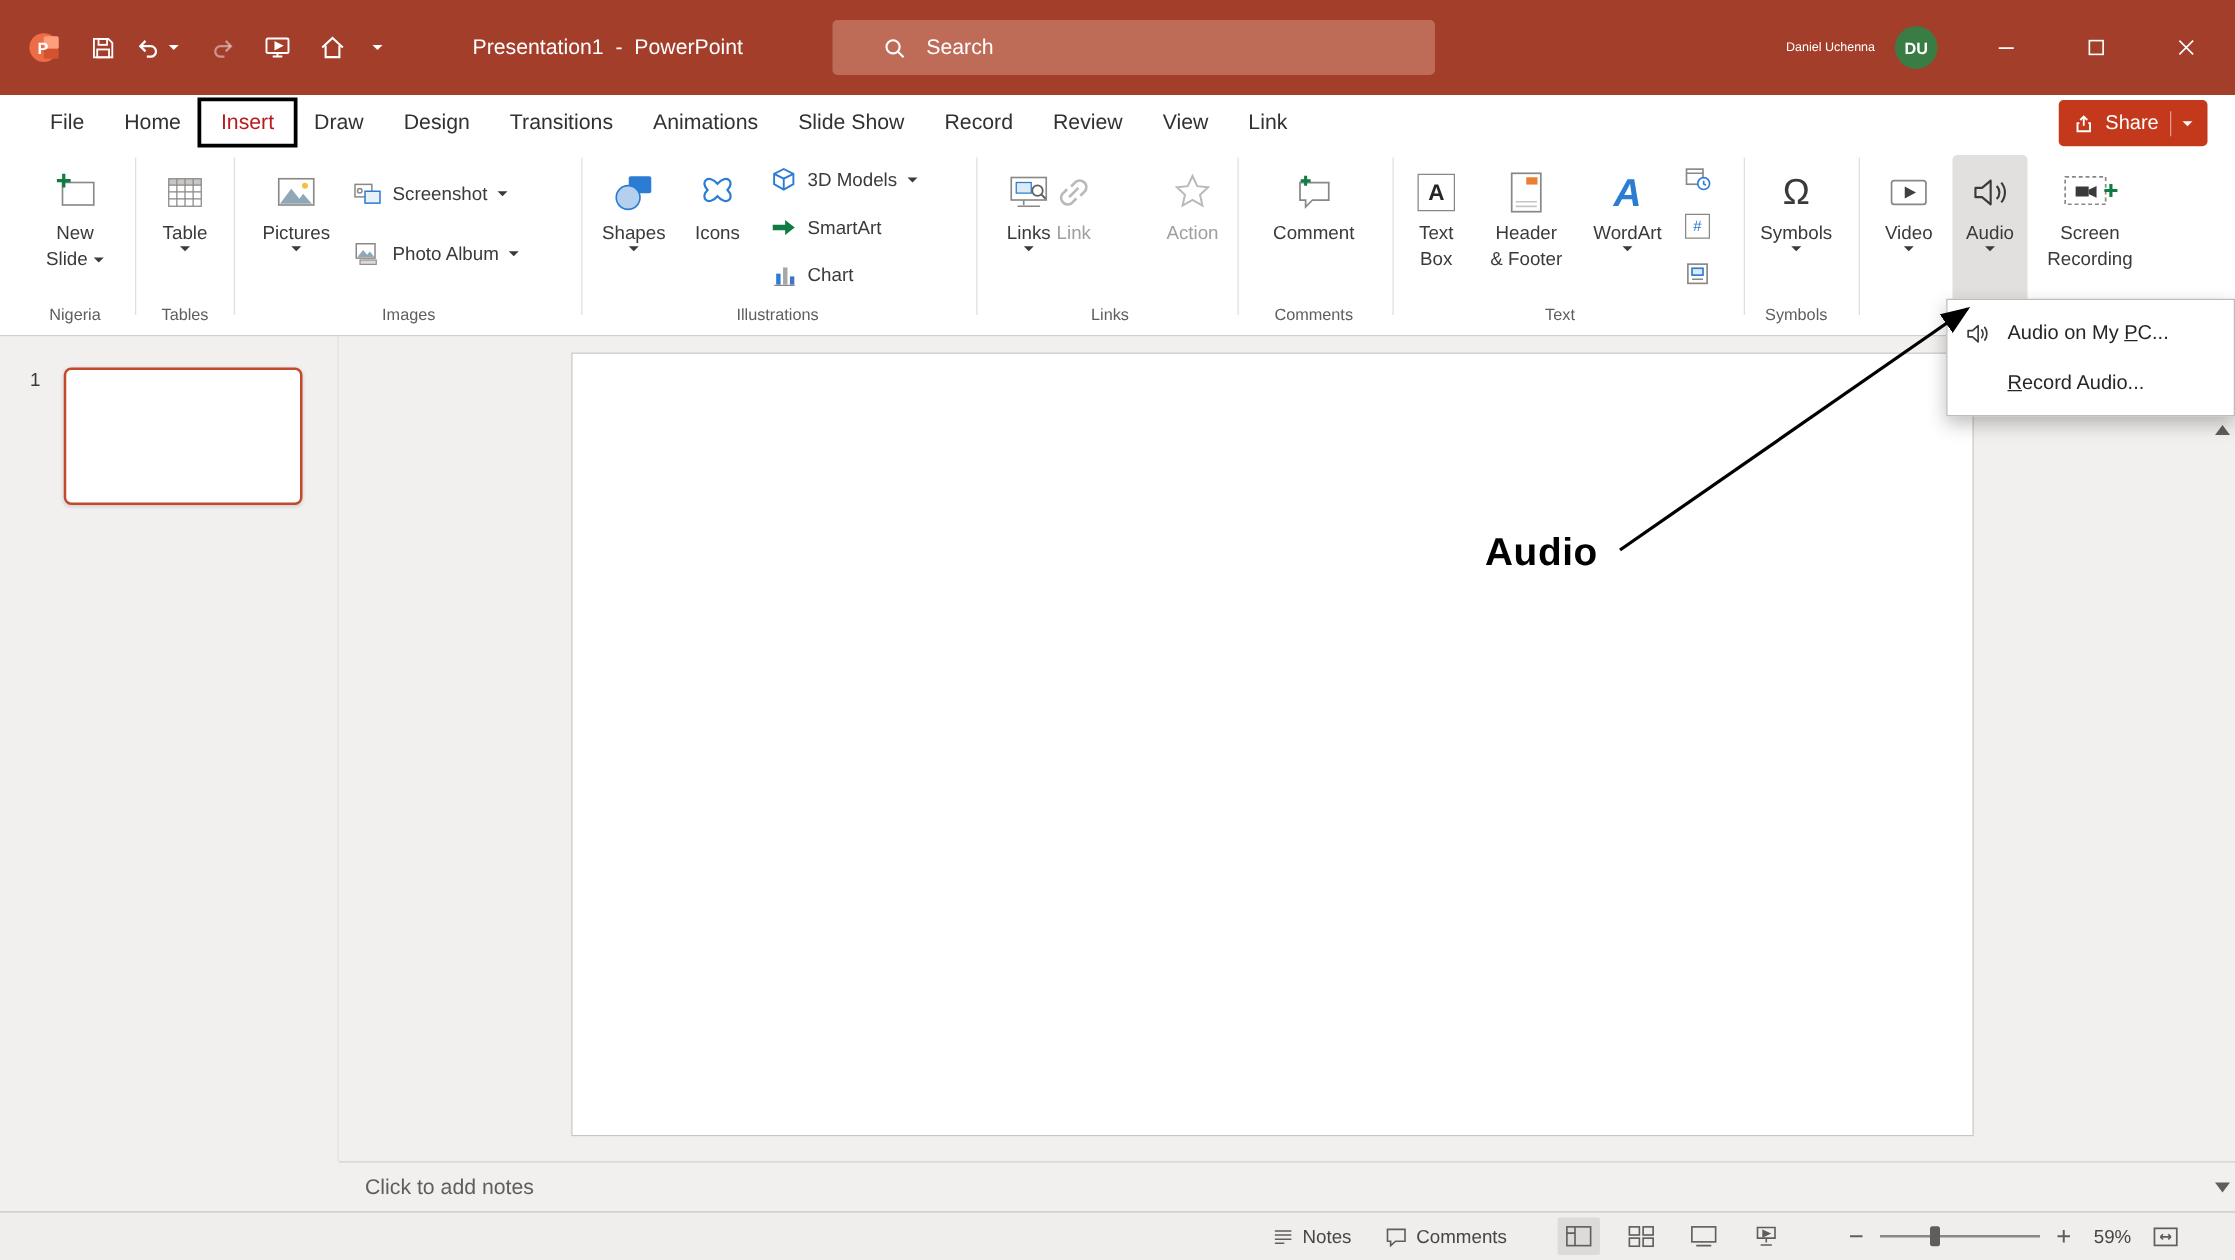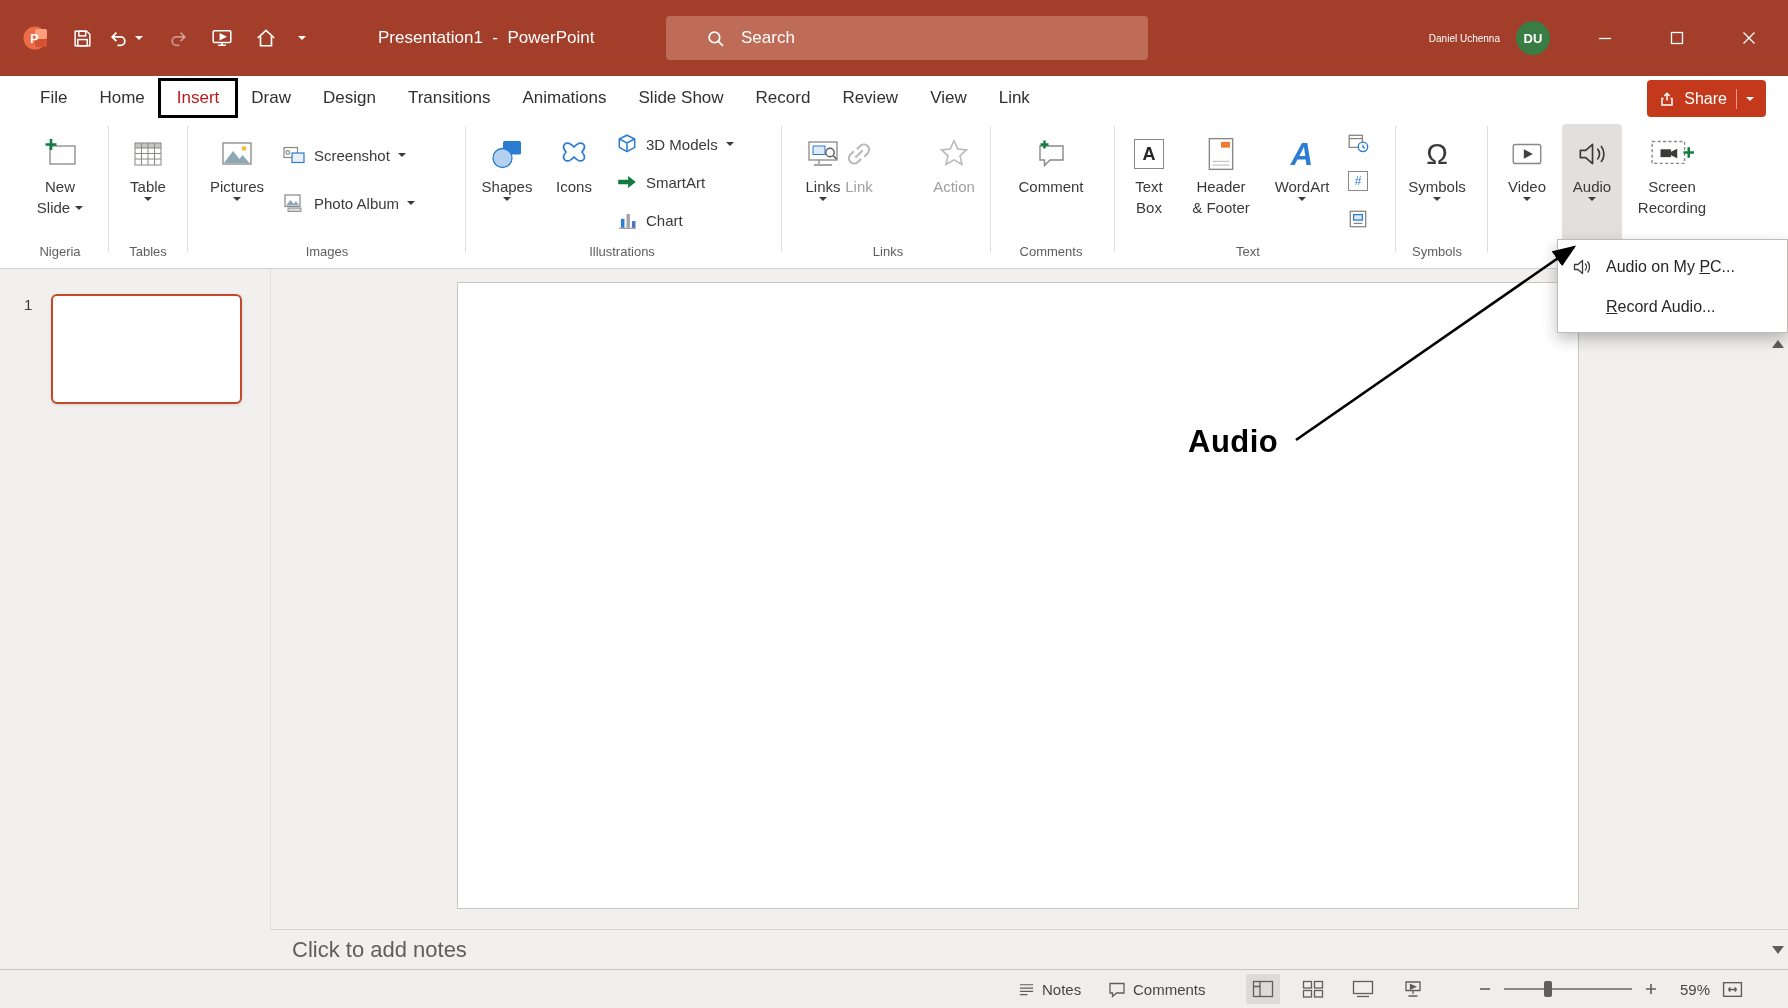--- a/index.html
+++ b/index.html
@@ -54,36 +54,36 @@
 
 .panel-divider{position:absolute;left:270px;top:269px;width:1px;height:660px;background:#E1DFDD}
 .slide-num{position:absolute;left:24px;top:296px;font-size:15px;color:#3B3A39}
 .thumb{position:absolute;left:51px;top:294px;width:191px;height:110px;background:#fff;border:2.5px solid #C2492B;border-radius:6px;cursor:pointer;box-shadow:0 1px 3px rgba(0,0,0,.12)}
 .canvas{position:absolute;left:457px;top:282px;width:1122px;height:627px;background:#fff;border:1px solid #C8C6C4;cursor:text}
 .scroll-arrow{position:absolute;left:1772px;width:0;height:0;border-left:6px solid transparent;border-right:6px solid transparent;cursor:pointer}
 .scroll-up{top:340px;border-bottom:8px solid #605E5C}
 .scroll-down{top:946px;border-top:8px solid #605E5C}
 
 
-.notes{position:absolute;left:271px;top:929px;width:1517px;height:40px;border-top:1px solid #D2D0CE;display:flex;align-items:center;padding-left:21px;font-size:22px;color:#605E5C;cursor:text}
+.notes{position:absolute;left:271px;top:929px;width:1517px;height:40px;border-top:1px solid #D2D0CE;display:flex;align-items:center;padding-left:21px;font-size:17px;color:#605E5C;cursor:text}
 
 
 .statusbar{position:absolute;left:0;top:969px;width:100%;height:39px;background:#EFEEED;border-top:1px solid #C8C6C4;font-size:15px;color:#484644}
 .sb-left{position:absolute;left:28px;top:0;height:38px;display:flex;align-items:center;gap:22px}
 .sb-item{display:flex;align-items:center;gap:7px;cursor:pointer;white-space:nowrap}
 .sb-notes{position:absolute;left:1018px;top:0;height:38px}
 .sb-comments{position:absolute;left:1108px;top:0;height:38px}
 .sb-views{position:absolute;left:1246px;top:0;height:38px;display:flex;align-items:center;gap:16px}
 .viewbtn{width:34px;height:30px;display:flex;align-items:center;justify-content:center;cursor:pointer;border-radius:2px}
 .viewbtn.sel{background:#DDDBD9}
 .sb-zoom{position:absolute;left:1478px;top:0;height:38px;display:flex;align-items:center;gap:12px}
 .zoomtrack{position:relative;width:128px;height:16px;cursor:pointer}
 .zoomline{position:absolute;left:0;top:7px;width:100%;height:2px;background:#8A8886}
 .zoomthumb{position:absolute;left:40px;top:0;width:8px;height:16px;background:#605E5C;border-radius:2px;cursor:grab}
-.zoompct{min-width:40px;text-align:right;cursor:pointer}
+.zoompct{min-width:40px;text-align:center;cursor:pointer}
 </style>
 </head>
 <body>
 
 <div class="screen">
 
   <div class="titlebar">
     <div class="tb-ico" style="left:16px">
       <svg width="30" height="30" viewBox="0 0 30 30">
           <circle cx="14" cy="15" r="11.5" fill="#ED6C47"></circle>

